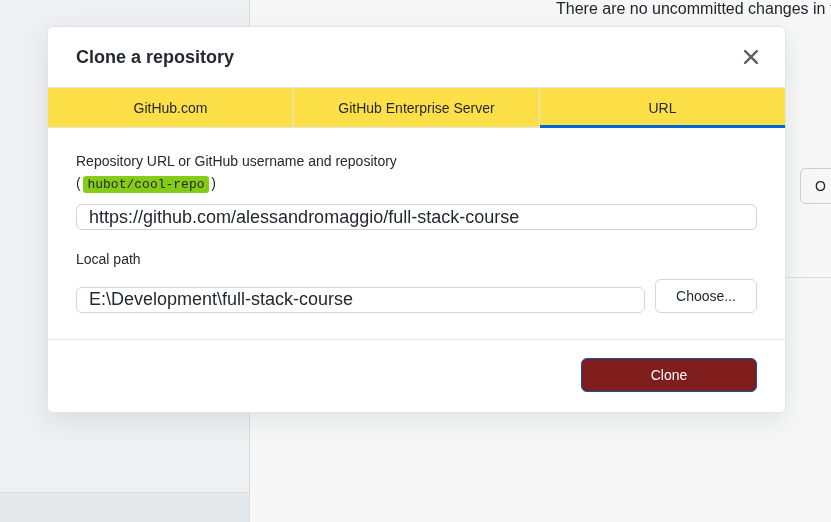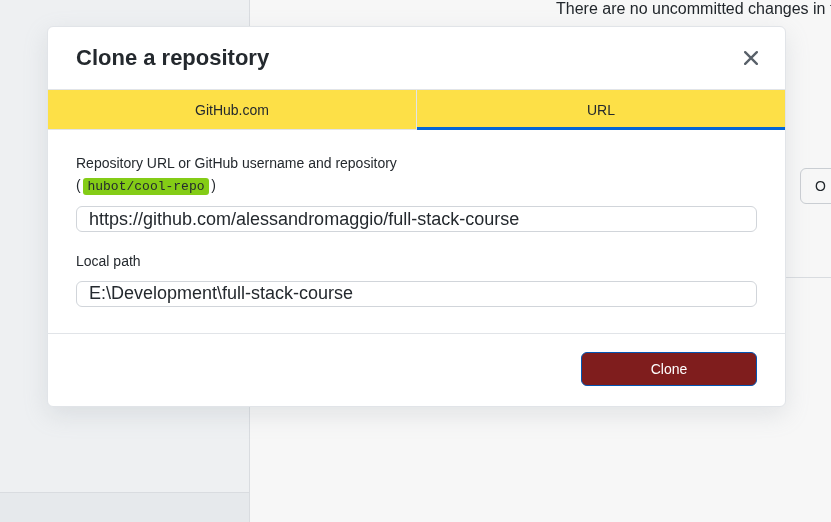--- a/index.html
+++ b/index.html
@@ -75,21 +75,21 @@
       display: flex;
       flex-direction: column;
     }
     .modal-header {
       display: flex;
       align-items: center;
       justify-content: space-between;
       padding: 18px 22px 18px 28px;
     }
     .modal-title {
-      font-size: 22px;
+      font-size: 18px;
       font-weight: 600;
       color: #24292e;
     }
     .close-btn {
       width: 24px;
       height: 24px;
       border: none;
       background: transparent;
       cursor: pointer;
       color: #586069;
@@ -214,36 +214,38 @@
     <div class="modal-title">Clone a repository</div>
     <button class="close-btn">
       <svg viewBox="0 0 12 12" fill="currentColor">
           <path d="M1 1 L11 11 M11 1 L1 11" stroke="currentColor" stroke-width="2" stroke-linecap="round"></path>
         </svg>
     </button>
   </div>
 
   <div class="tabs">
     <div class="tab">GitHub.com</div>
+    <div class="tab">GitHub Enterprise Server</div>
     <div class="tab active">URL</div>
   </div>
 
   <div class="modal-body">
     <div class="field-group">
       <div class="field-label">
         <span>Repository URL or GitHub username and repository</span><br>
         <span>( </span><span class="field-hint-code">hubot/cool-repo</span><span> )</span>
       </div>
       <input type="text" class="text-input" value="https://github.com/alessandromaggio/full-stack-course" style="">
     </div>
 
     <div class="field-group" style="margin-bottom:0">
       <div class="field-label">Local path</div>
       <div class="path-row">
         <input type="text" class="text-input" value="E:\Development\full-stack-course" style="">
+        <button class="choose-btn">Choose...</button>
       </div>
     </div>
   </div>
 
   <div class="modal-footer">
     <button class="btn btn-primary">Clone</button>
   </div>
 </div>
 
 </body></html>

